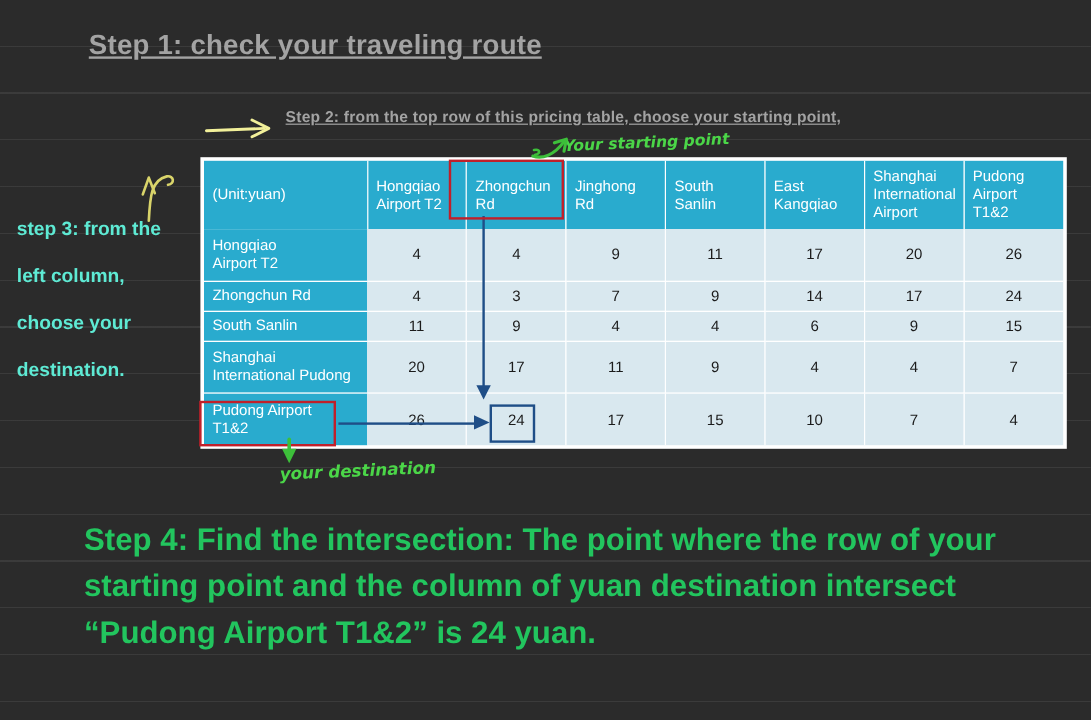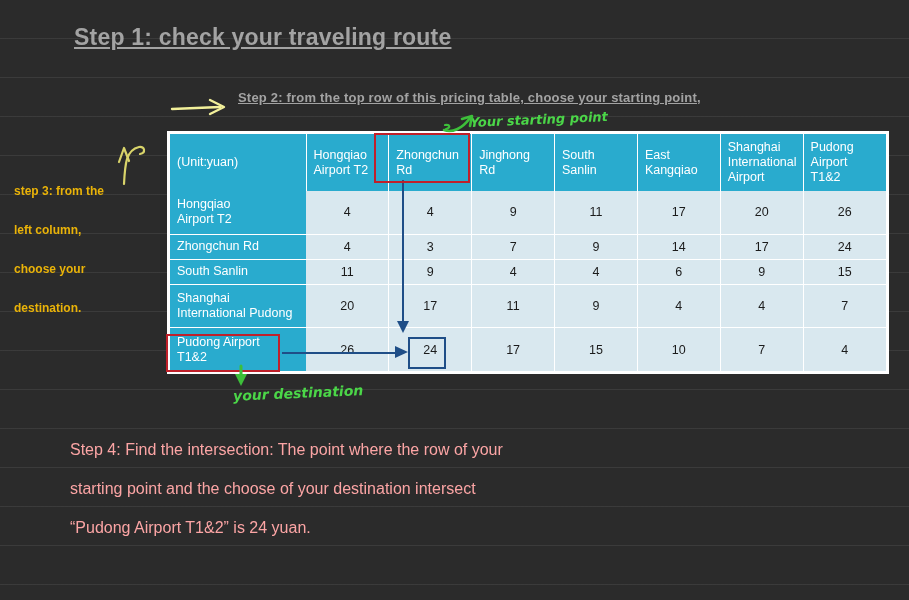--- a/index.html
+++ b/index.html
@@ -46,33 +46,33 @@
     font-size: 23px;
   }
 
   #step2 {
     left: 238px; top: 90px;
     font-size: 13px;
   }
 
   #step3-block {
     left: 14px; top: 172px;
-    font-size: 12px;
+    font-size: 16px;
     line-height: 39px;
-    color: #eab308;
+    color: #5eead4;
     font-weight: bold;
   }
   #step3-block div { white-space: nowrap; }
 
   #step4-block {
     left: 70px; top: 430px;
-    font-size: 16px;
+    font-size: 26px;
     line-height: 39px;
-    color: #fca5a5;
-    font-weight: normal;
+    color: #22c55e;
+    font-weight: bold;
   }
   #step4-block div { white-space: nowrap; }
 
   
   .handwrite {
     color: #4bd648;
     font-family: "DejaVu Sans", sans-serif;
     font-size: 13px;
     font-style: italic;
     font-weight: bold;
@@ -352,15 +352,15 @@
 </div>
 
 <div class="layer" id="box-start-header"></div>
 <div class="layer" id="box-dest-rowhead"></div>
 <div class="layer" id="box-answer"></div>
 <div class="layer" id="arrow-vertical"></div>
 <div class="layer" id="arrow-horizontal"></div>
 
 <div class="layer" id="step4-block">
   <div>Step 4: Find the intersection: The point where the row of your</div>
-  <div>starting point and the choose of your destination intersect</div>
+  <div>starting point and the column of yuan destination intersect</div>
   <div>“Pudong Airport T1&amp;2” is 24 yuan.</div>
 </div>
 
 </body></html>

